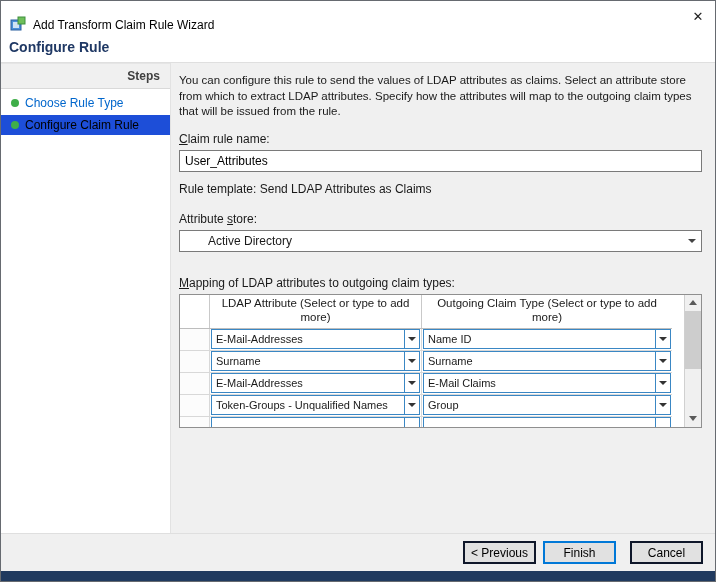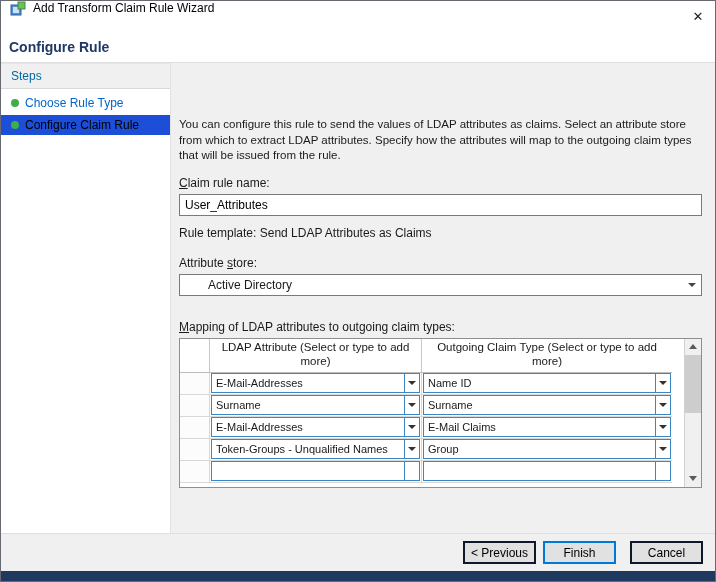--- a/index.html
+++ b/index.html
@@ -8,62 +8,62 @@
 
   .window {
     width: 716px; height: 582px;
     border: 1px solid #666a70;
     background: #f0f0f0;
     display: flex; flex-direction: column;
     position: relative; overflow: hidden;
   }
 
   
-  .titlebar { height: 31px; background:#fff; display:flex; align-items:flex-start; padding-left:9px; flex:0 0 auto; }
+  .titlebar { height: 31px; background:#fff; display:flex; align-items:flex-end; padding-left:9px; flex:0 0 auto; }
   .app-icon { width:16px; height:16px; display:inline-flex; }
   .title-text { margin-left:7px; font-size:12px; color:#000; }
   .close-btn { margin-left:auto; width:34px; height:100%; display:flex; align-items:center; justify-content:center; font-size:13px; color:#222; cursor:default; }
 
   
   .page-header { height:31px; background:#fff; display:flex; align-items:center; padding-left:8px;
     font-size:14px; font-weight:bold; color:#1f3864; border-bottom:1px solid #dfdfdf; flex:0 0 auto; }
 
   
   .body { flex:1 1 auto; display:flex; min-height:0; background:#f0f0f0; }
 
   .sidebar { width:170px; background:#fff; border-right:1px solid #e2e2e2; flex:0 0 auto; }
   .steps-header { background:#f0f0f0; border-bottom:1px solid #d9d9d9; border-top:1px solid #e5e5e5;
-    font-weight:normal; padding:5px 10px; color:#0369a1; }
+    font-weight:bold; padding:5px 10px; color:#404040;text-align:right; }
   .step-item { display:flex; align-items:center; gap:6px; height:20px; padding-left:10px; margin-top:4px; cursor:default; }
   .step-item .dot { width:8px; height:8px; border-radius:50%; background:#3fae49; flex:0 0 auto; }
   .step-item.link .step-label { color:#0066cc; }
   .step-item.active { background:#1d4ed8; margin-top:2px; }
   .step-item.active .step-label { color:#000; }
 
   .main { flex:1 1 auto; padding:10px 13px 0 8px; min-width:0; }
-  .description { font-size:11.5px; line-height:1.35; margin-bottom:12px; color:#1a1a1a;margin-top:44px; }
+  .description { font-size:11.5px; line-height:1.35; margin-bottom:12px; color:#1a1a1a; }
 
   .field-label { margin-bottom:4px; }
   .ak { text-decoration: underline; }
 
   .text-input { width:100%; height:22px; border:1px solid #7a7a7a; background:#fff; padding:2px 5px;
     font-family:"Liberation Sans", sans-serif; font-size:12px; margin-bottom:10px; }
 
   .rule-template { margin-bottom:16px; }
 
   .combo { height:22px; background:#fff; border:1px solid #7a7a7a; display:flex; align-items:center;
     padding-left:5px; position:relative; cursor:default; }
   .combo.std { width:100%; margin-bottom:24px;padding-left:28px; }
   .combo-text { flex:1 1 auto; overflow:hidden; white-space:nowrap; }
   .combo-arrow { width:18px; align-self:stretch; display:flex; align-items:center; justify-content:center; }
   .tri { width:0; height:0; border-left:4px solid transparent; border-right:4px solid transparent; border-top:4px solid #444; }
   .tri.up { border-top:none; border-bottom:4px solid #444; }
 
   
-  .grid { margin-top:4px; height:150px; border:1px solid #8f8f8f; background:#fff; display:flex; overflow:hidden;gap:12px; }
+  .grid { margin-top:4px; height:134px; border:1px solid #8f8f8f; background:#fff; display:flex; overflow:hidden;gap:12px; }
   .grid-content { flex:1 1 auto; min-width:0; overflow:hidden; }
   .grid-header { display:flex; height:34px; border-bottom:1px solid #bdbdbd; background:#fff; }
   .gh { border-right:1px solid #c9c9c9; display:flex; align-items:center; justify-content:center;
     text-align:center; font-size:11.5px; padding:0 6px; line-height:1.2; }
   .gh.sel, .cell.sel { width:30px; flex:0 0 auto; }
   .gh.c1, .cell.c1 { width:212px; flex:0 0 auto; }
   .gh.c2, .cell.c2 { flex:1 1 auto; min-width:0; }
   .gh.c2 { border-right:none; }
   .grid-row { display:flex; height:22px; border-bottom:1px solid #d8d8d8; }
   .cell { display:flex; align-items:center; }

